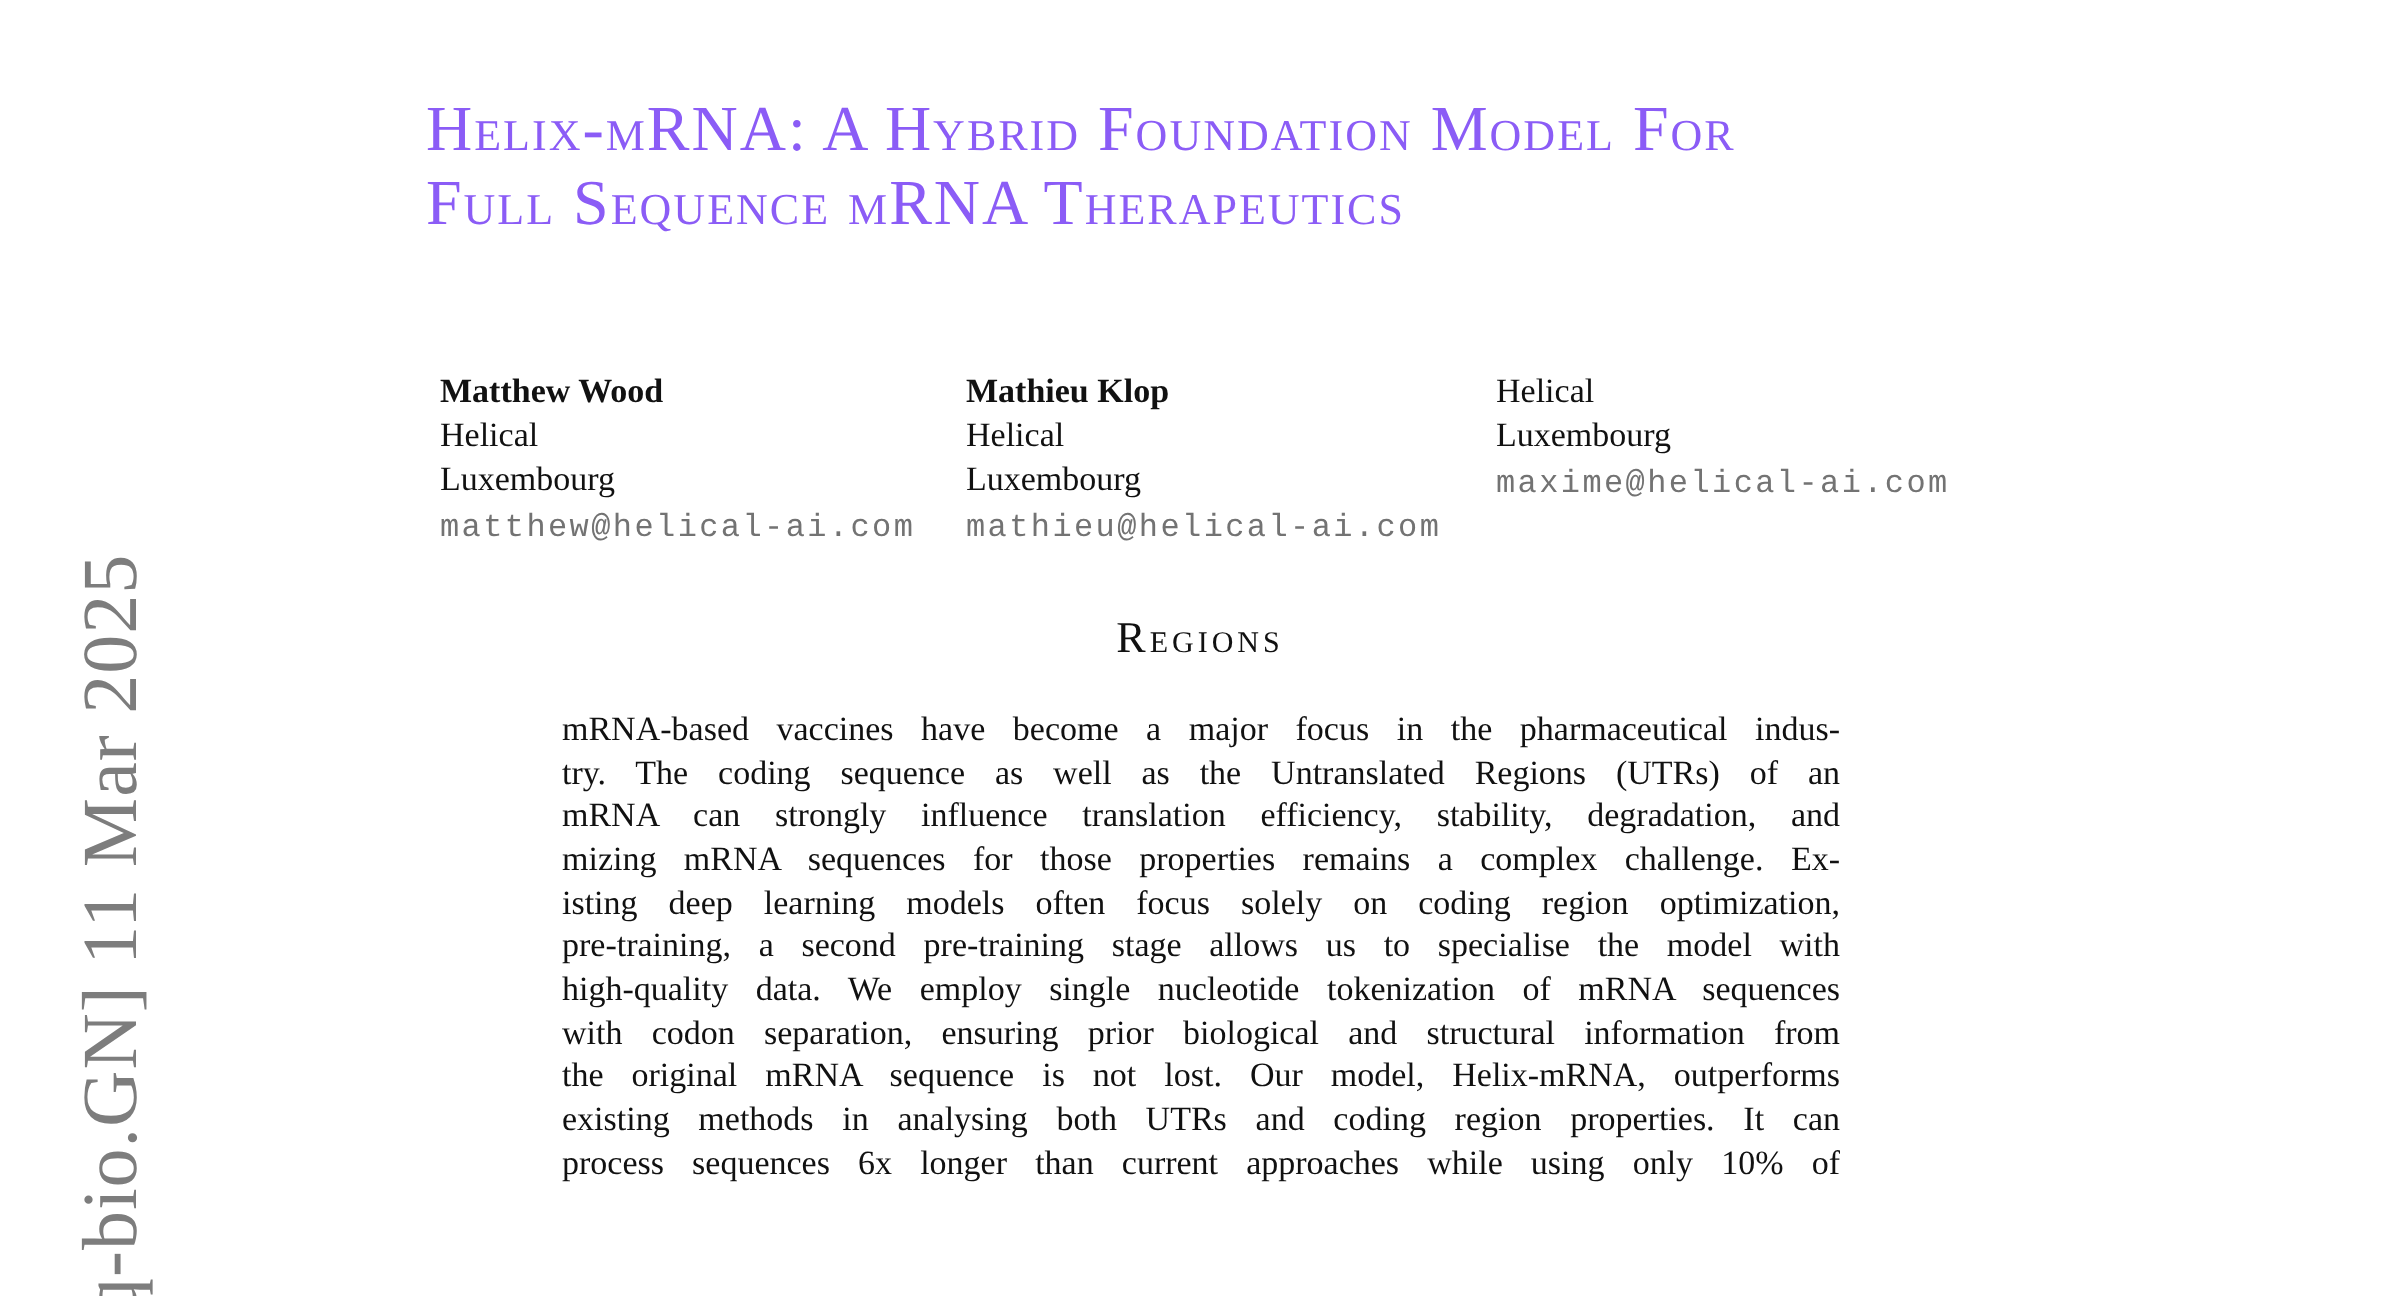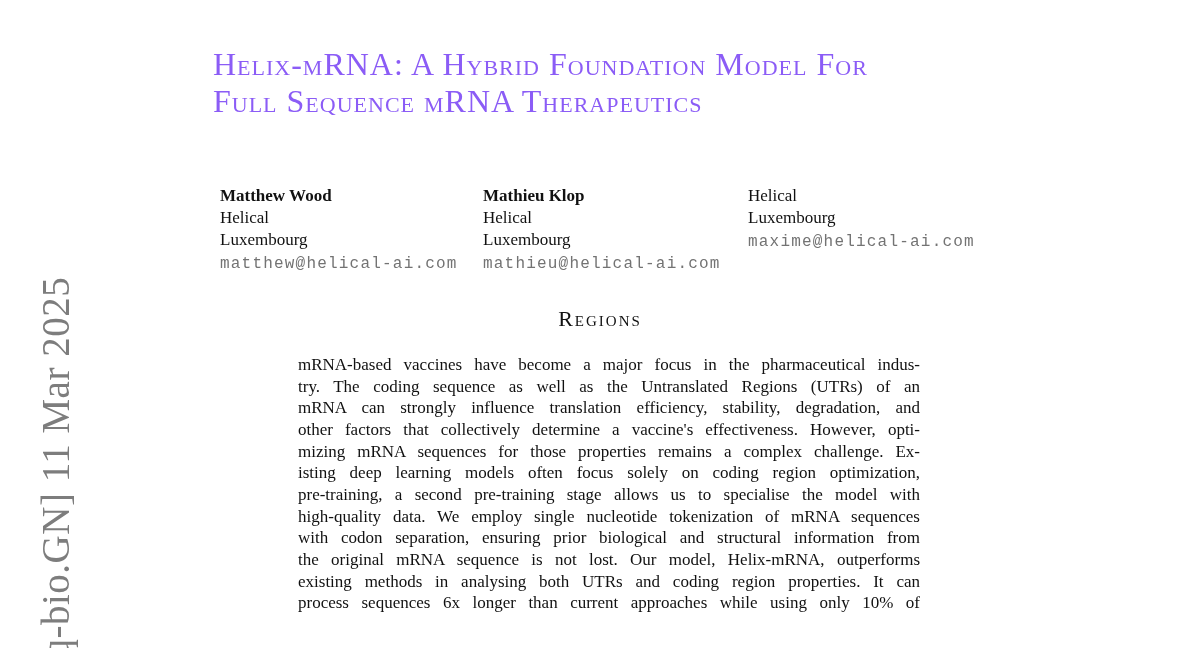--- a/index.html
+++ b/index.html
@@ -94,21 +94,20 @@
     font-size: 17px;
     color: #111111;
   }
   .abs-line {
     height: 21.66px;
     line-height: 21.66px;
     overflow: hidden;
     text-align: justify;
     text-align-last: justify;
     white-space: normal;
-    margin-left: 17px;
   }
 </style>
 </head>
 <body>
 
 <div class="page">
 
   <div class="watermark">[q-bio.GN]  11 Mar 2025</div>
 
   <h1 class="title">
@@ -143,21 +142,20 @@
     </div>
 
   </div>
 
   <div class="abstract-heading">Regions</div>
 
   <div class="abstract-body">
     <div class="abs-line">mRNA-based vaccines have become a major focus in the pharmaceutical indus-</div>
     <div class="abs-line">try.  The coding sequence as well as the Untranslated Regions (UTRs) of an</div>
     <div class="abs-line">mRNA can strongly influence translation efficiency, stability, degradation, and</div>
-    <div class="abs-line">other factors that collectively determine a vaccine's effectiveness. However, opti-</div>
     <div class="abs-line">mizing mRNA sequences for those properties remains a complex challenge. Ex-</div>
     <div class="abs-line">isting deep learning models often focus solely on coding region optimization,</div>
     <div class="abs-line">pre-training, a second pre-training stage allows us to specialise the model with</div>
     <div class="abs-line">high-quality data. We employ single nucleotide tokenization of mRNA sequences</div>
     <div class="abs-line">with codon separation, ensuring prior biological and structural information from</div>
     <div class="abs-line">the original mRNA sequence is not lost.  Our model, Helix-mRNA, outperforms</div>
     <div class="abs-line">existing methods in analysing both UTRs and coding region properties.  It can</div>
     <div class="abs-line">process sequences 6x longer than current approaches while using only 10% of</div>
   </div>
 

